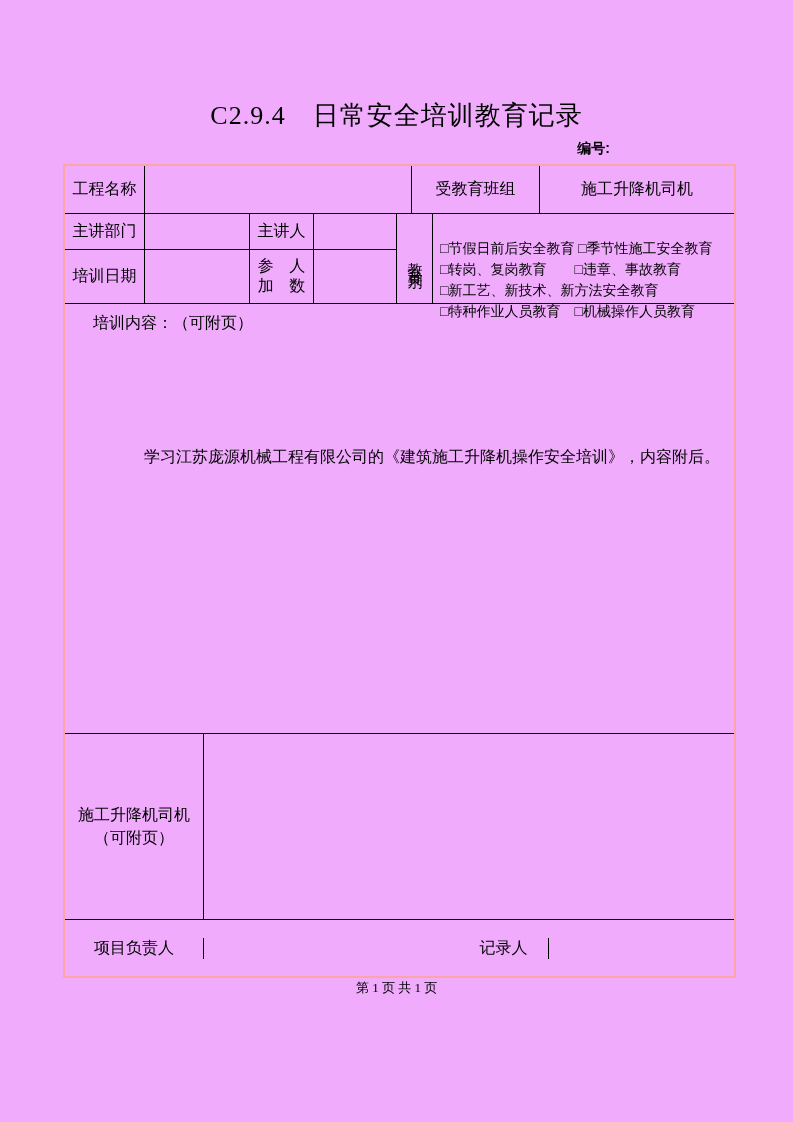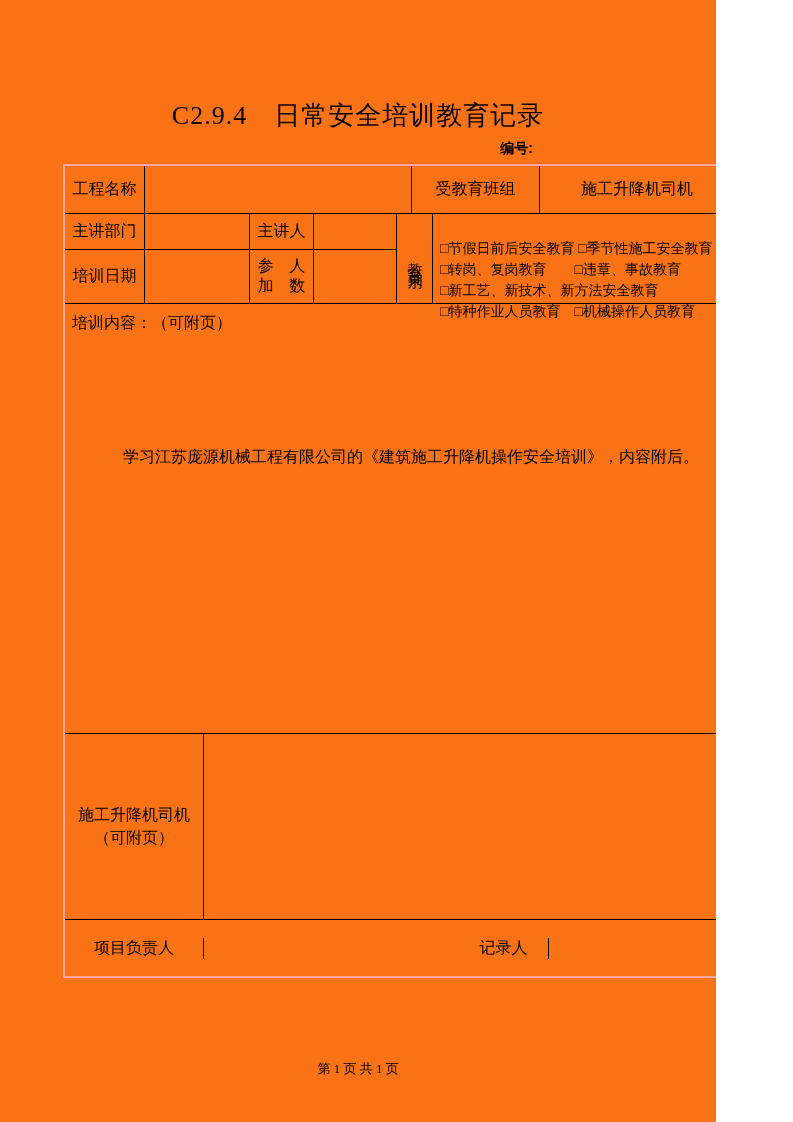--- a/index.html
+++ b/index.html
@@ -1,21 +1,21 @@
 <!DOCTYPE html>
 <html><head>
 <meta charset="utf-8">
 <style>
   * { margin: 0; padding: 0; box-sizing: border-box; }
   html, body { background: #ffffff; }
   .page {
     position: relative;
-    width: 716px;
+    width: 793px;
     height: 1122px;
-    background: #f97316;
+    background: #f0abfc;
     color: #000000;
     font-family: "Liberation Serif", "DejaVu Serif", serif;
     overflow: hidden;
   }
   .doc-title {
     position: absolute;
     top: 98px;
     left: 0;
     width: 100%;
     text-align: center;
@@ -92,34 +92,34 @@
     display: flex;
     flex-direction: column;
     justify-content: center;
     padding: 3px 2px 3px 7px;
     font-size: 14px;
     line-height: 21px;
     margin-top: 42px;
   }
   .check-line { white-space: pre; }
   .two-line { line-height: 1.25; }
-  .content-cell { position: relative; width: 100%; }
+  .content-cell { position: relative; width: 100%; margin-left: 21px; }
   .content-label { padding: 9px 0 0 7px; font-size: 16px; }
   .content-text {
     position: absolute;
     top: 141px;
     left: 58px;
     right: 14px;
     font-size: 16px;
     line-height: 1.5;
   }
   .sig-cell { flex-direction: column; font-size: 16px; line-height: 1.4; }
   .page-footer {
     position: absolute;
-    top: 1060px;
+    top: 979px;
     left: 0;
     width: 100%;
     text-align: center;
     font-size: 13px;
     white-space: pre;
   }
 </style>
 </head>
 <body>
 

